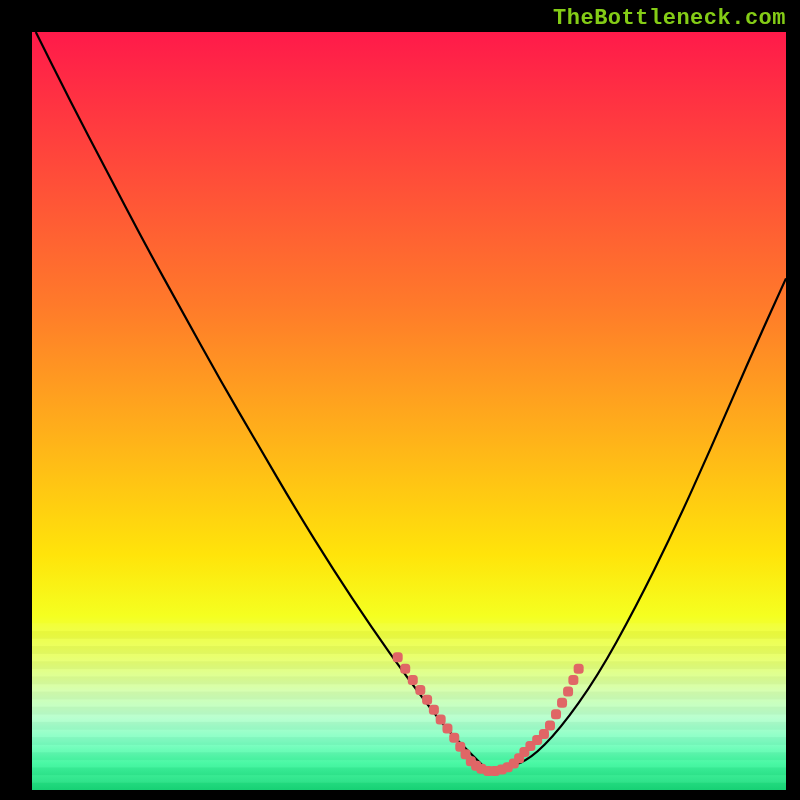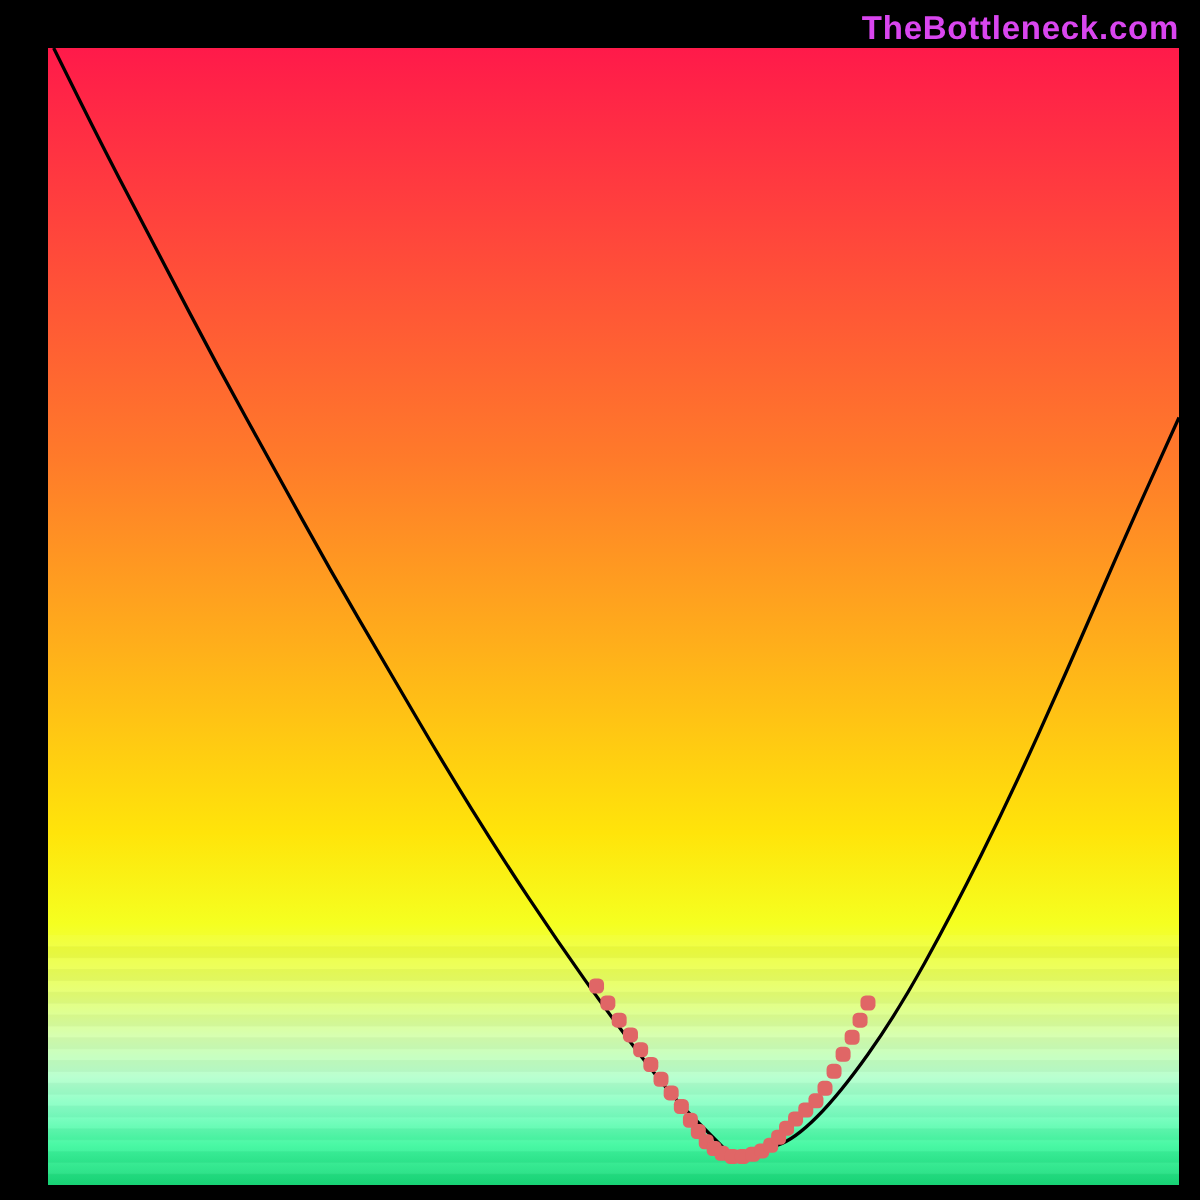--- a/index.html
+++ b/index.html
@@ -14,24 +14,24 @@
     position: absolute;
     top: 0;
     left: 0;
     width: 800px;
     height: 800px;
   }
   .watermark {
     position: absolute;
     top: 6px;
     right: 14px;
-    font-family: Liberation Sans, sans-serif;
+    font-family: Liberation Mono, monospace;
     font-size: 22px;
     font-weight: bold;
-    color: #d946ef;
+    color: #84cc16;
     letter-spacing: 0.5px;
   }
 </style>
 </head>
 <body>
 
 <svg class="canvas" viewBox="0 0 800 800" preserveAspectRatio="none">
   <defs>
     <linearGradient id="bg-grad" x1="0" y1="0" x2="0" y2="1">
         <stop offset="0.00%" stop-color="#ff1a4a"></stop>

